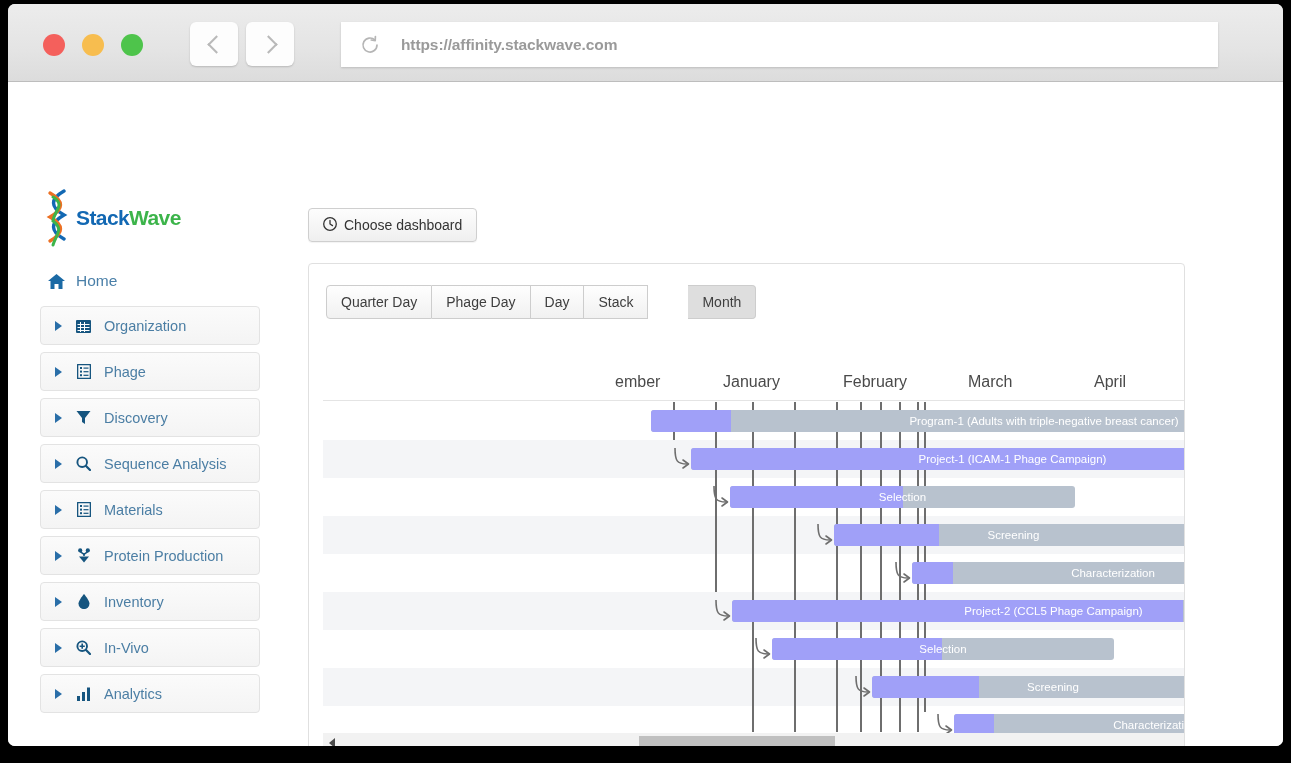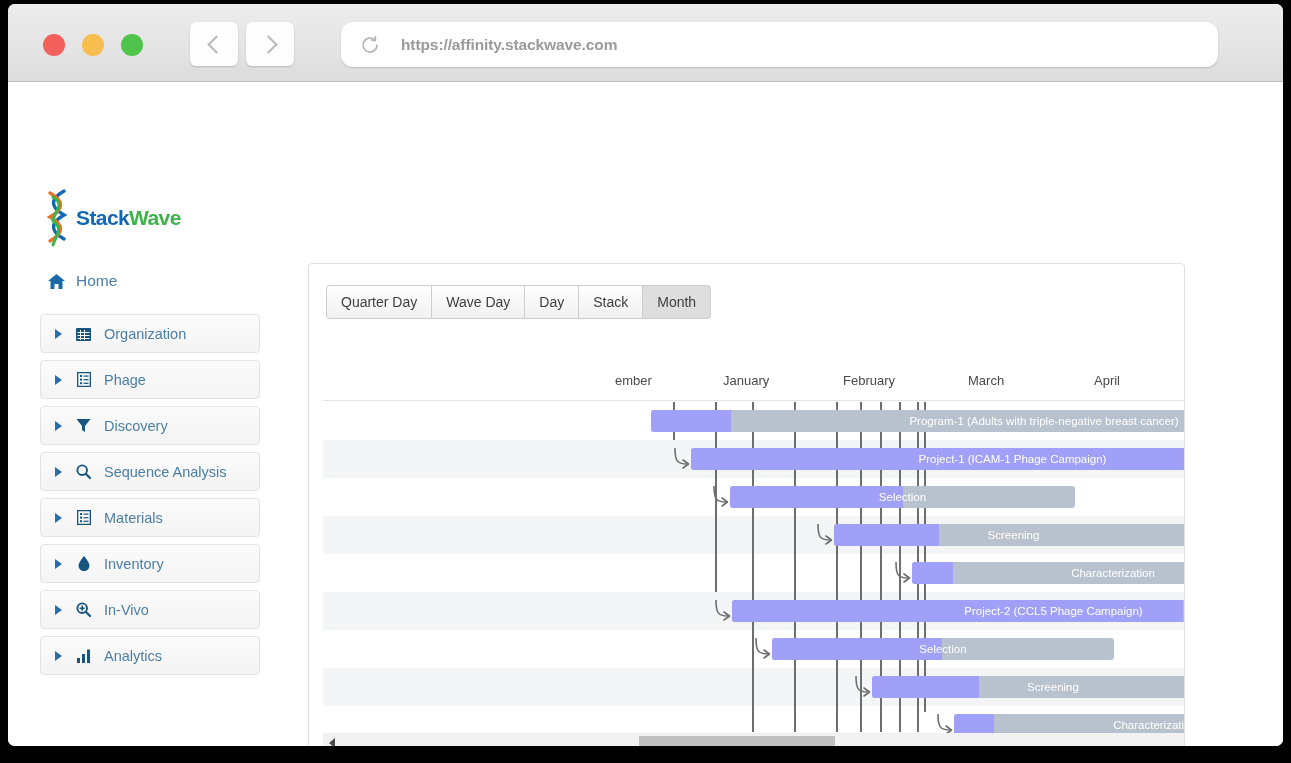--- a/index.html
+++ b/index.html
@@ -47,21 +47,21 @@
   .nav-btn.back { left: 182px; }
   .nav-btn.fwd  { left: 238px; }
   .chev { width: 13px; height: 13px; border-top: 2px solid #b9b9b9; border-right: 2px solid #b9b9b9; }
   .chev.left  { transform: rotate(-135deg); margin-left: 4px; }
   .chev.right { transform: rotate(45deg); margin-right: 4px; }
 
   .urlbar {
     position: absolute; left: 333px; top: 18px;
     width: 877px; height: 45px;
     background: #ffffff;
-    border-radius: 12px;
+    border-radius: 0;
     box-shadow: 0 1px 2px rgba(0,0,0,0.16);
     display: flex; align-items: center;
   }
   .reload { margin-left: 18px; width: 22px; height: 22px; position: relative; }
   .reload svg { display: block; }
   .urltext {
     margin-left: 20px;
     font-size: 15.5px; font-weight: bold;
     color: #9a9a9a;
     letter-spacing: -0.1px;
@@ -79,21 +79,21 @@
   .logo-stack { color: #1268b3; }
   .logo-wave  { color: #3cb44a; }
 
   .home-row {
     position: absolute; left: 40px; top: 190px;
     display: flex; align-items: center; gap: 11px;
     font-size: 15.5px; color: #4a7fa8;
   }
   .home-icon { color: #1b6aa5; display: flex; }
 
-  .nav-list { position: absolute; left: 32px; top: 224px; width: 220px; margin-top: 8px; }
+  .nav-list { position: absolute; left: 32px; top: 224px; width: 220px; }
   .nav-item {
     position: relative;
     height: 39px; margin-bottom: 7px;
     background: linear-gradient(to bottom,#fbfbfb,#f4f4f4);
     border: 1px solid #e3e3e3;
     border-radius: 4px;
     display: flex; align-items: center;
     cursor: pointer;
   }
   .nav-caret {
@@ -138,29 +138,29 @@
   .vm {
     height: 34px; padding: 12px 14px;
     display: flex; align-items: center;
     font-size: 14px; color: #3e3e3e;
     background: linear-gradient(to bottom,#fefefe,#f1f1f1);
     border: 1px solid #cdcdcd;
     border-left-width: 0;
     cursor: pointer;
   }
   .vm:first-child { border-left-width: 1px; border-radius: 4px 0 0 4px; }
-  .vm:last-child  { border-radius: 0 4px 4px 0; }
+  .vm:last-child  { border-radius: 0 4px 4px 0; margin-left: 40px; }
   .vm.active { background: #dedede; }
 
   
   .gantt { position: absolute; left: 0; top: 82px; right: 0; bottom: 0; overflow: hidden; }
   .gantt-months { position: absolute; top: 27px; left: 0; width: 100%; height: 22px; }
   .gantt-month {
     position: absolute; top: 0;
-    font-size: 13px; color: #4a4a4a;
+    font-size: 16px; color: #4a4a4a;
     white-space: nowrap;
   }
   .hdr-rule {
     position: absolute; top: 54px; left: 14px; right: 0;
     height: 1px; background: #e4e4e4;
   }
 
   .rows { position: absolute; top: 56px; left: 0; right: 0; bottom: 0; }
   .grow { position: absolute; left: 14px; right: 0; height: 38px; }
   .grow.shade { background: #f4f5f7; }
@@ -325,20 +325,33 @@
                 <rect x="6.5" y="3.5" width="5" height="1.2" fill="#16557f"></rect>
                 <rect x="3" y="6.6" width="2" height="2" fill="#16557f"></rect>
                 <rect x="6.5" y="7.1" width="5" height="1.2" fill="#16557f"></rect>
                 <rect x="3" y="10.2" width="2" height="2" fill="#16557f"></rect>
                 <rect x="6.5" y="10.7" width="5" height="1.2" fill="#16557f"></rect>
               </svg>
           </span>
           <span class="nav-label">Materials</span>
         </div>
 
+        <div class="nav-item">
+          <span class="nav-caret"></span>
+          <span class="nav-icon">
+            <svg width="14" height="15" viewBox="0 0 14 15">
+                <circle cx="3.2" cy="2.4" r="2.1" fill="#16557f"></circle>
+                <circle cx="10.8" cy="2.4" r="2.1" fill="#16557f"></circle>
+                <path d="M7 5 L7 8" stroke="#16557f" stroke-width="1.6"></path>
+                <path d="M3.2 3.6 L7 6.4 L10.8 3.6" fill="none" stroke="#16557f" stroke-width="1.5"></path>
+                <path d="M2 8.6 H12 L7 14.6 Z" fill="#16557f"></path>
+              </svg>
+          </span>
+          <span class="nav-label">Protein Production</span>
+        </div>
 
         <div class="nav-item">
           <span class="nav-caret"></span>
           <span class="nav-icon">
             <svg width="12" height="15" viewBox="0 0 12 15">
                 <path d="M6 0 C6 0 11.5 6.4 11.5 9.6 A5.5 5.5 0 0 1 0.5 9.6 C0.5 6.4 6 0 6 0 Z" fill="#16557f"></path>
               </svg>
           </span>
           <span class="nav-label">Inventory</span>
         </div>
@@ -366,26 +379,35 @@
               </svg>
           </span>
           <span class="nav-label">Analytics</span>
         </div>
 
       </div>
     </div>
 
     <div class="main">
 
+      <div class="choose-btn">
+        <span>
+          <svg width="14" height="14" viewBox="0 0 14 14">
+              <circle cx="7" cy="7" r="6.3" fill="none" stroke="#333" stroke-width="1.3"></circle>
+              <path d="M7 3.4 V7 L9.5 8.6" fill="none" stroke="#333" stroke-width="1.3" stroke-linecap="round"></path>
+            </svg>
+        </span>
+        <span>Choose dashboard</span>
+      </div>
 
       <div class="panel">
 
         <div class="viewmodes" id="viewmodes">
             <div class="vm">Quarter Day</div>
-            <div class="vm">Wave Day</div>
+            <div class="vm">Phage Day</div>
             <div class="vm">Day</div>
             <div class="vm">Stack</div>
             <div class="vm active">Month</div>
           </div>
 
         <div class="gantt">
 
           <div class="gantt-months" id="months">
               <span class="gantt-month" style="left: 306px;">ember</span>
               <span class="gantt-month" style="left: 414px;">January</span>

